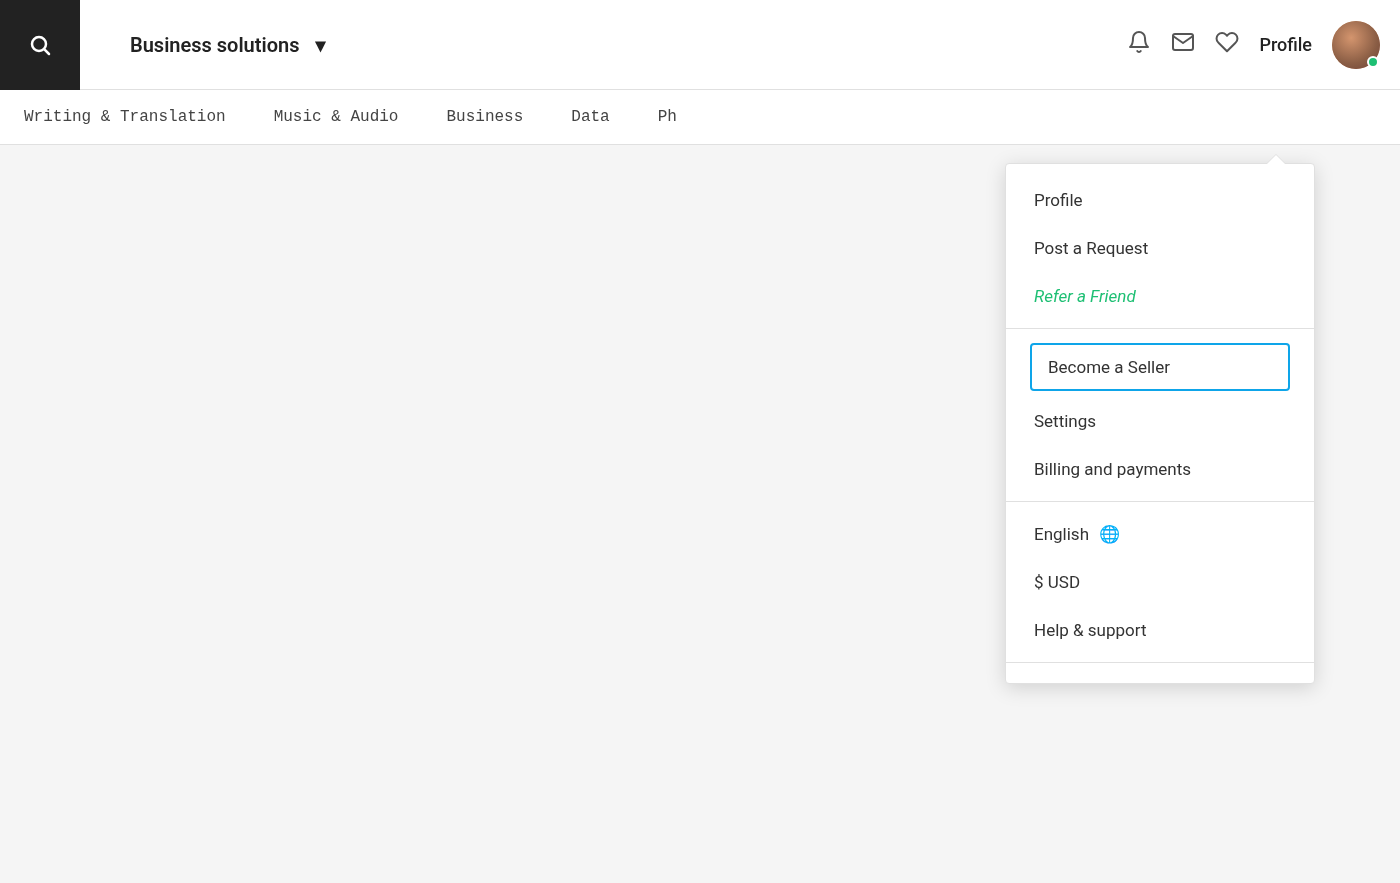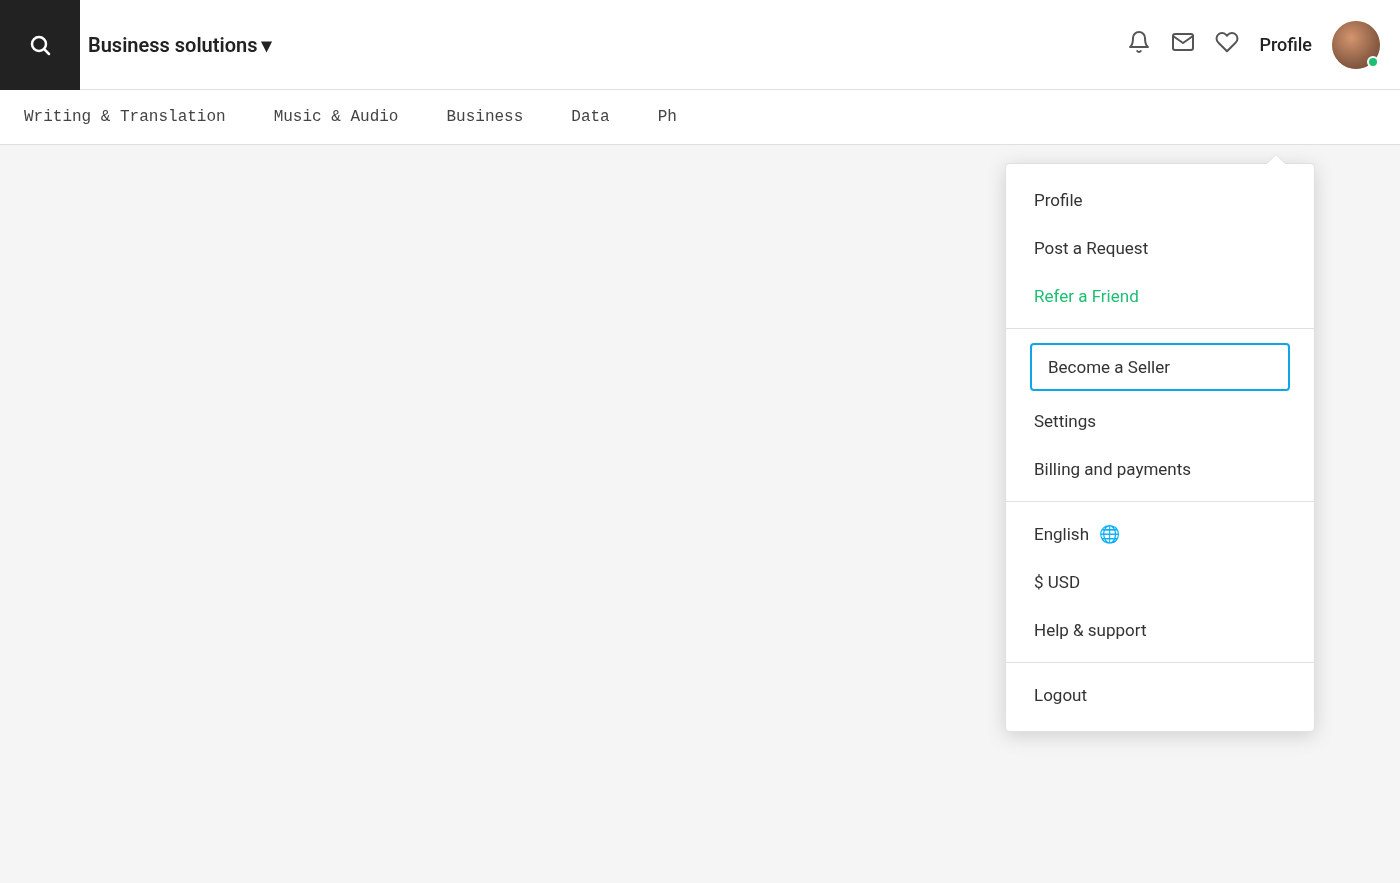--- a/index.html
+++ b/index.html
@@ -37,26 +37,26 @@
       cursor: pointer;
       position: absolute;
       left: 0;
       top: 0;
       flex-shrink: 0;
     }
 
     .business-solutions-btn {
       display: flex;
       align-items: center;
-      gap: 4px;
+      gap: 16px;
       font-size: 20px;
       font-weight: 600;
       color: #222;
       cursor: pointer;
-      margin-left: 68px;
+      margin-left: 110px;
     }
 
     .header-right {
       display: flex;
       align-items: center;
       gap: 20px;
       margin-left: auto;
     }
 
     .header-icon {
@@ -176,20 +176,21 @@
       font-size: 17px;
       color: #333;
       cursor: pointer;
       display: flex;
       align-items: center;
       gap: 10px;
     }
 
     .dropdown-item.green {
       color: #1dbf73;
+      font-style: italic;
     }
 
     .dropdown-item.highlighted {
       border: 2px solid #0ea5e9;
       border-radius: 4px;
       margin: 0 12px;
       padding: 12px 16px;
       color: #333;
     }
 
@@ -297,19 +298,16 @@
     <div class="dropdown-item">
       <span>$ USD</span>
     </div>
 
     <div class="dropdown-item">
       <span>Help &amp; support</span>
     </div>
 
     <div class="dropdown-divider"></div>
 
-    <div class="dropdown-item">
-      <span>Logout</span>
-    </div>
 
   </div>
 
 </div>
 
 </body></html>

